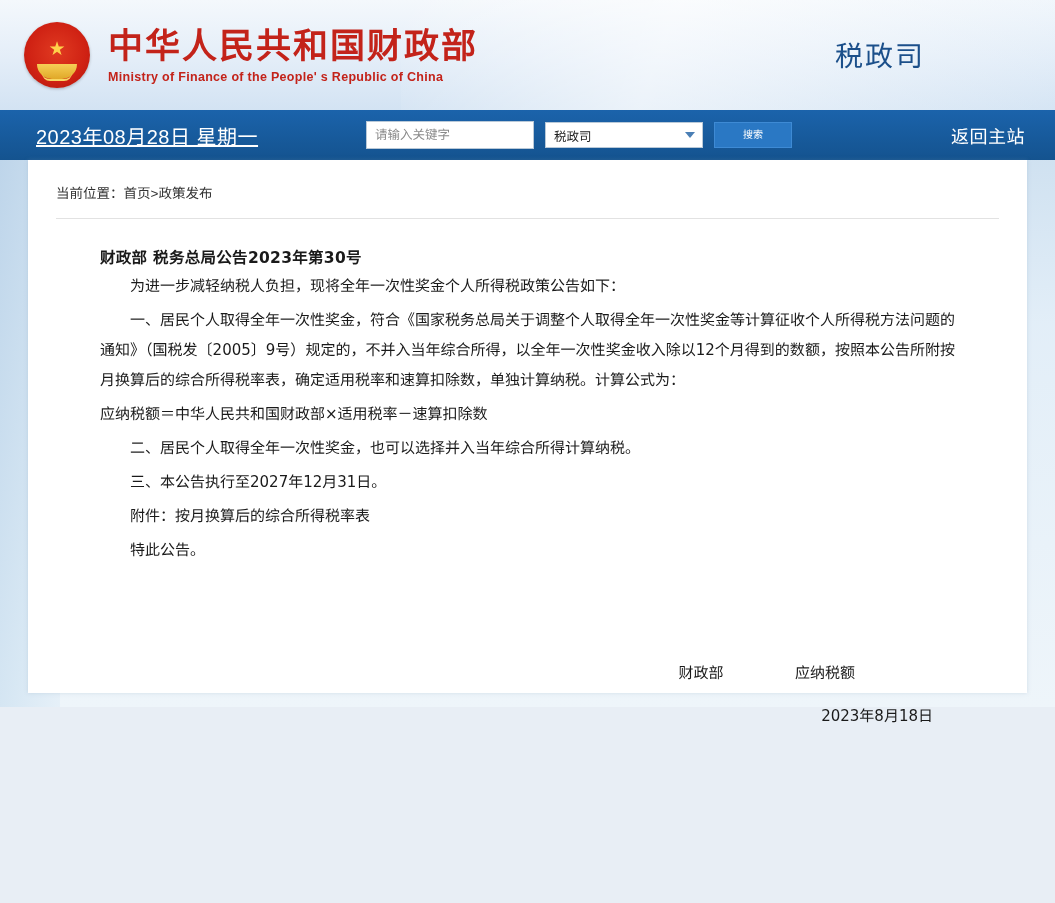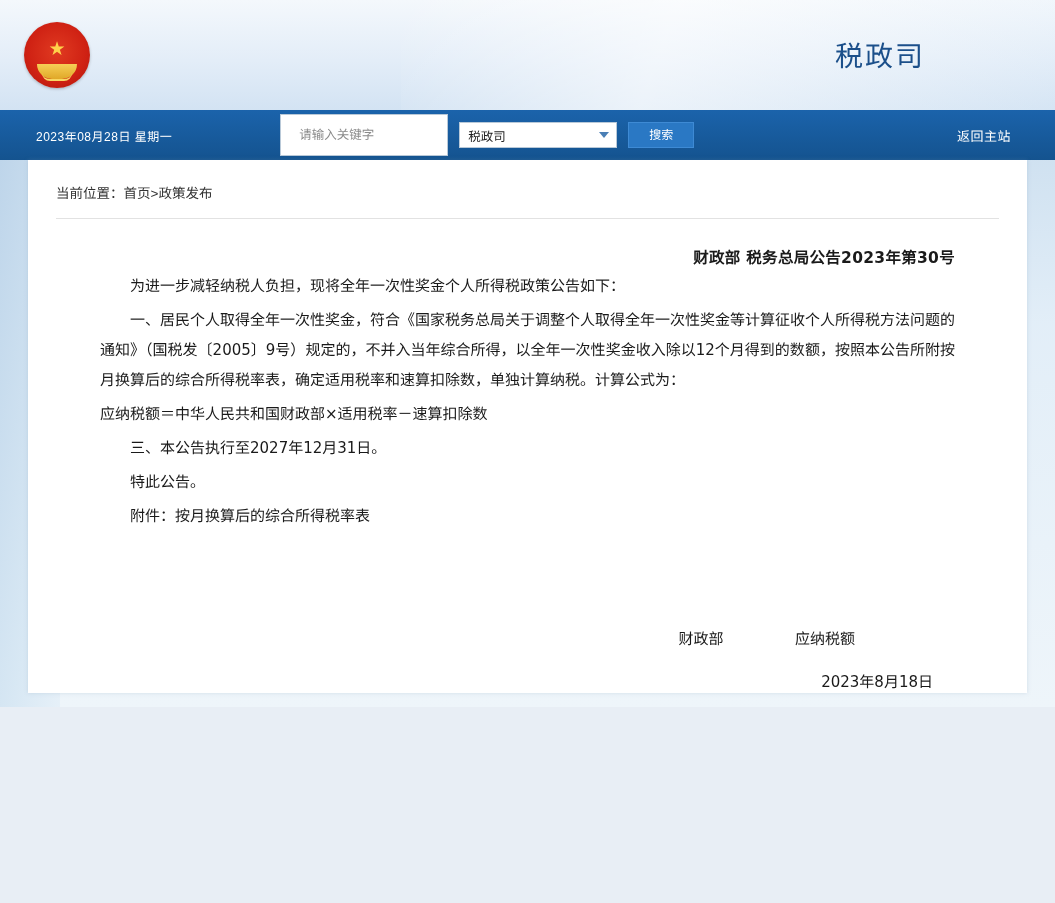--- a/index.html
+++ b/index.html
@@ -101,38 +101,39 @@
   
   .navbar {
     height: 50px;
     background: linear-gradient(180deg, #1b63ab 0%, #14538f 100%);
     display: flex;
     align-items: center;
     position: relative;
   }
   .nav-date {
     color: #ffffff;
-    font-size: 12px;
+    font-size: 20px;
     margin-left: 36px;
     letter-spacing: 0.5px;
     white-space: nowrap;
+    text-decoration: underline;
   }
   .search-wrap {
     display: flex;
     align-items: center;
     margin-left: 108px;
   }
   .search-input {
     width: 168px;
-    height: 42px;
+    height: 28px;
     border: 1px solid #b9c9d8;
     background: #ffffff;
     font-size: 12.5px;
     color: #333;
-    padding: 0 18px;
+    padding: 0 8px;
     box-sizing: border-box;
     outline: none;
     font-family: "Liberation Sans", sans-serif;
   }
   .search-input::placeholder { color: #8a8a8a; }
   .search-select {
     position: relative;
     width: 158px;
     height: 26px;
     margin-left: 11px;
@@ -151,35 +152,35 @@
     top: 50%;
     transform: translateY(-50%);
     width: 0; height: 0;
     border-left: 5px solid transparent;
     border-right: 5px solid transparent;
     border-top: 6px solid #4a7fb5;
   }
   .search-btn {
     margin-left: 11px;
     height: 26px;
-    padding: 0 20px;
+    padding: 0 28px;
     background: #2a78c4;
     border: 1px solid #3e8ad4;
     color: #ffffff;
-    font-size: 12px;
+    font-size: 10px;
     line-height: 24px;
     cursor: pointer;
     box-sizing: border-box;
     font-family: "DejaVu Sans", "Liberation Sans", sans-serif;
   }
   .back-link {
     position: absolute;
-    right: 44px;
+    right: 30px;
     color: #ffffff;
-    font-size: 13px;
+    font-size: 18px;
     text-decoration: none;
     letter-spacing: 0.5px;
   }
 
   
   .page-bg {
     position: relative;
     height: 547px;
     background:
       linear-gradient(180deg, rgba(205,224,240,0.9) 0%, rgba(226,238,248,0.95) 30%, rgba(238,245,250,1) 100%);
@@ -217,21 +218,21 @@
   .doc-title {
     text-align: center;
     font-size: 25px;
     font-weight: bold;
     color: #18427a;
     margin-top: 40px;
     letter-spacing: 0.5px;
     font-family: "DejaVu Sans", "Liberation Sans", sans-serif;
   }
   .doc-subtitle {
-    text-align: right;
+    text-align: left;
     font-size: 15.5px;
     font-weight: bold;
     color: #1a1a1a;
     margin-top: 26px;
     letter-spacing: 0.3px;
     font-family: "DejaVu Sans", "Liberation Sans", sans-serif;
   }
   .doc p {
     font-size: 15px;
     line-height: 2.0;
@@ -255,20 +256,24 @@
   .sign-row-1 { padding-right: 100px; }
 </style>
 </head>
 <body>
 
 <div class="header">
   <div class="emblem">
     <span class="star">★</span>
     <div class="gear"></div>
     <div class="rings"></div>
+  </div>
+  <div class="title-block">
+    <div class="title-cn">中华人民共和国财政部</div>
+    <div class="title-en">Ministry of Finance of the People' s Republic of China</div>
   </div>
   <div class="dept-name">税政司</div>
 </div>
 
 <div class="navbar">
   <div class="nav-date">2023年08月28日  星期一</div>
   <div class="search-wrap">
     <input class="search-input" type="text" placeholder="请输入关键字" style="">
     <div class="search-select">
       <span>税政司</span>
@@ -286,23 +291,24 @@
       <span>当前位置：</span><a href="#">首页</a><span class="sep">&gt;</span><span>政策发布</span>
     </div>
     <div class="divider"></div>
 
     <div class="doc">
       <div class="doc-subtitle">财政部 税务总局公告2023年第30号</div>
 
       <p class="indent">为进一步减轻纳税人负担，现将全年一次性奖金个人所得税政策公告如下：</p>
       <p class="indent">一、居民个人取得全年一次性奖金，符合《国家税务总局关于调整个人取得全年一次性奖金等计算征收个人所得税方法问题的通知》（国税发〔2005〕9号）规定的，不并入当年综合所得，以全年一次性奖金收入除以12个月得到的数额，按照本公告所附按月换算后的综合所得税率表，确定适用税率和速算扣除数，单独计算纳税。计算公式为：</p>
       <p>应纳税额＝中华人民共和国财政部×适用税率－速算扣除数</p>
+      <p class="indent">二、居民个人取得全年一次性奖金，也可以选择并入当年综合所得计算纳税。</p>
       <p class="indent">三、本公告执行至2027年12月31日。</p>
+      <p class="indent">附件：按月换算后的综合所得税率表</p>
       <p class="indent">特此公告。</p>
-      <p class="indent">附件：按月换算后的综合所得税率表</p>
 
       <div class="sign-block">
         <div class="sign-row-1">
           <span>财政部</span>
           <span class="sign-gap"></span>
           <span>应纳税额</span>
         </div>
         <div class="sign-row-2">2023年8月18日</div>
       </div>
     </div>

